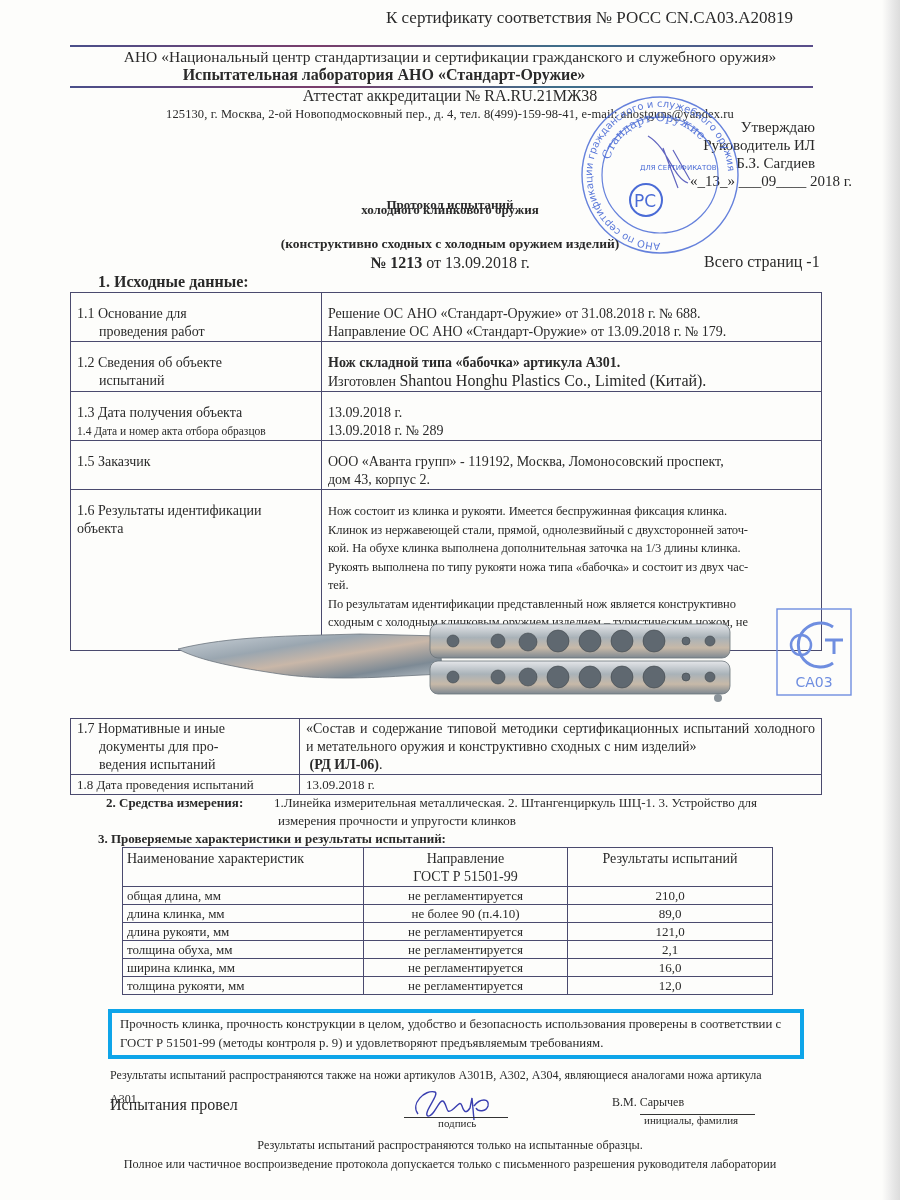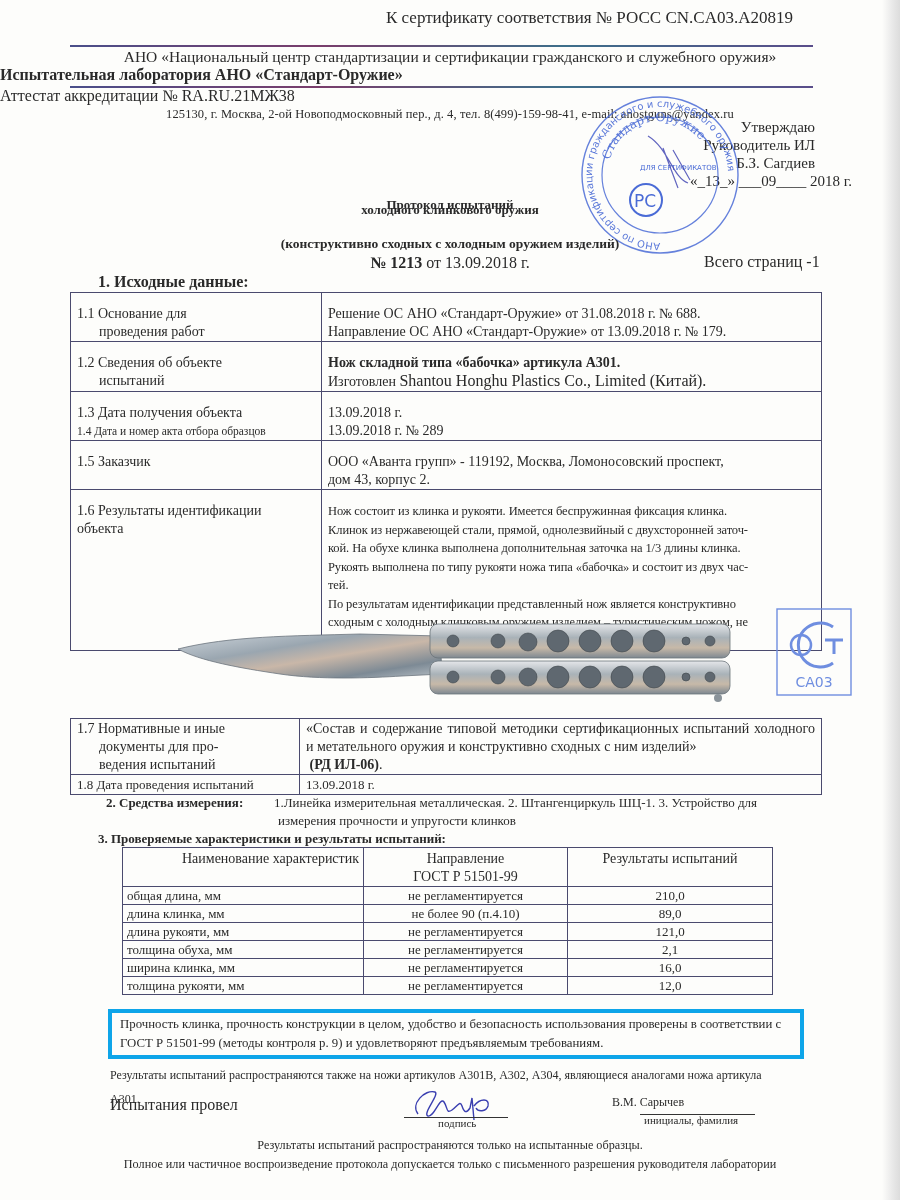--- a/index.html
+++ b/index.html
@@ -3,22 +3,22 @@
 <meta charset="utf-8">
 <style>
   html, body { margin:0; padding:0; }
   body { width:900px; height:1200px; background:#fdfdfb; position:relative; overflow:hidden;
          font-family:"Liberation Serif","DejaVu Serif",serif; color:#2a2a2a; }
   .abs { position:absolute; }
   .cert-ref { top:8px; left:386px; font-size:17px; white-space:nowrap; }
   .rule { position:absolute; left:70px; width:743px; height:2px;
           background:linear-gradient(90deg,#4a4f8a,#7a3d6b,#3d6f8a,#5a4d8a); }
   .org { top:48px; left:0; width:900px; text-align:center; font-size:15.5px; white-space:nowrap; }
-  .lab { top:66px; left:0; width:720px; text-align:left; font-size:16px; font-weight:bold; }
-  .accr { top:87px; left:0; width:900px; font-size:16px; }
+  .lab { top:66px; left:0; width:720px; text-align:center; font-size:16px; font-weight:bold;padding-left:24px; }
+  .accr { top:87px; left:0; width:900px; text-align:center; font-size:16px; }
   .addr { top:107px; left:0; width:900px; text-align:center; font-size:12.5px; letter-spacing:0.1px; }
   .approve { top:118px; left:690px; font-size:15px; line-height:18px; text-align:right; width:125px; }
   .approve div { white-space:nowrap; }
   .stamp { left:578px; top:88px; width:165px; height:170px; }
   .proto { left:0; width:900px; text-align:center; font-weight:bold; font-size:13px; }
   .p1 { top:197px; } .p2 { top:202px; } .p3 { top:236px; font-size:13.5px; }
   .pnum { top:254px; left:0; width:900px; text-align:center; font-size:16px; }
   .pages { top:253px; left:704px; font-size:16px; }
   .sec1 { top:273px; left:98px; font-size:16px; font-weight:bold; }
   table { border-collapse:collapse; position:absolute; }
@@ -35,21 +35,21 @@
   .t2 td { padding:1px 6px 0 6px; line-height:18px; }
   .t2 .c1 { width:216px; }
   .just { text-align:justify; }
   .sec2-lab { top:795px; left:98px; font-size:13px; font-weight:bold;margin-left:8px; }
   .sec2-t1 { top:795px; left:274px; font-size:13px; white-space:nowrap; }
   .sec2-t2 { top:813px; left:278px; font-size:13px; white-space:nowrap; }
   .sec3 { top:831px; left:98px; font-size:13px; font-weight:bold; }
   .t3 { top:847px; left:122px; width:651px; font-size:13px; }
   .t3 td, .t3 th { padding:0 4px; line-height:17px; font-weight:normal; }
   .t3 th { vertical-align:top; font-size:14px; padding-top:2px; line-height:18px; }
-  .t3 .h1 { width:232px; text-align:right; }
+  .t3 .h1 { width:232px; text-align:left; }
   .t3 .h2 { width:195px; text-align:center; }
   .t3 .h3 { text-align:center; }
   .t3 td.c { text-align:center; }
   .conclusion { top:1009px; left:108px; width:672px; border:4px solid #0ea5e9; padding:2px 8px;
                 font-size:12.8px; line-height:19px; }
   .also { top:1063px; left:110px; font-size:12px; line-height:24px; width:660px; }
   .tested-by { top:1096px; left:110px; font-size:16px; }
   .sig { left:400px; top:1084px; width:115px; height:40px; }
   .sigline { top:1117px; left:404px; width:104px; height:1px; background:#333; }
   .sig-cap { top:1117px; left:438px; font-size:11px; }

